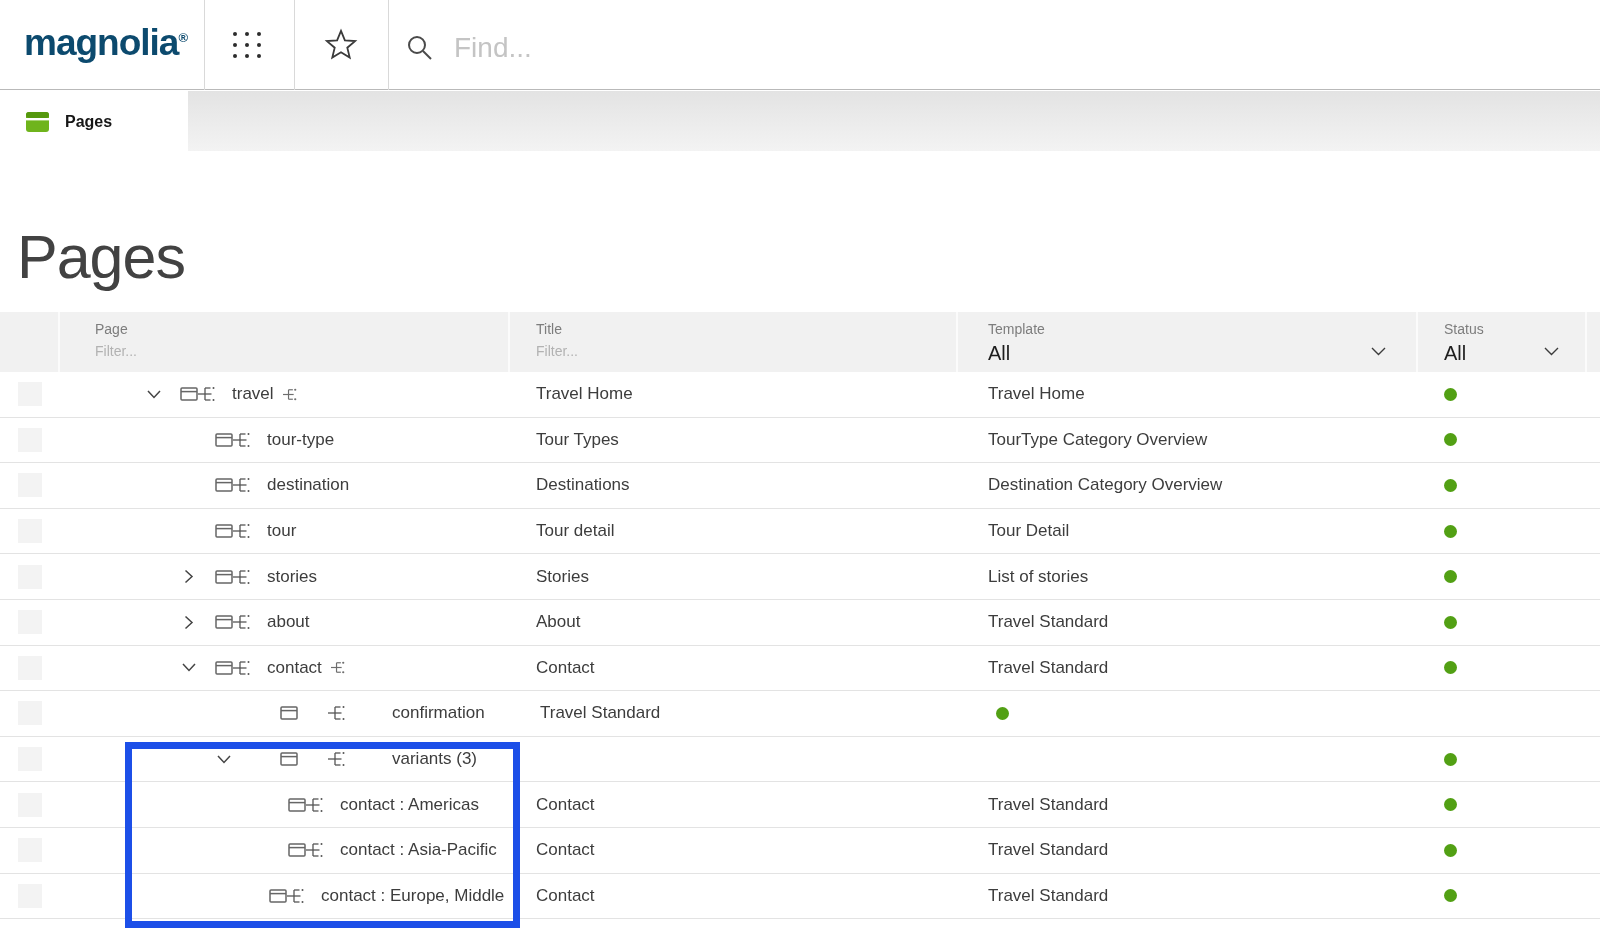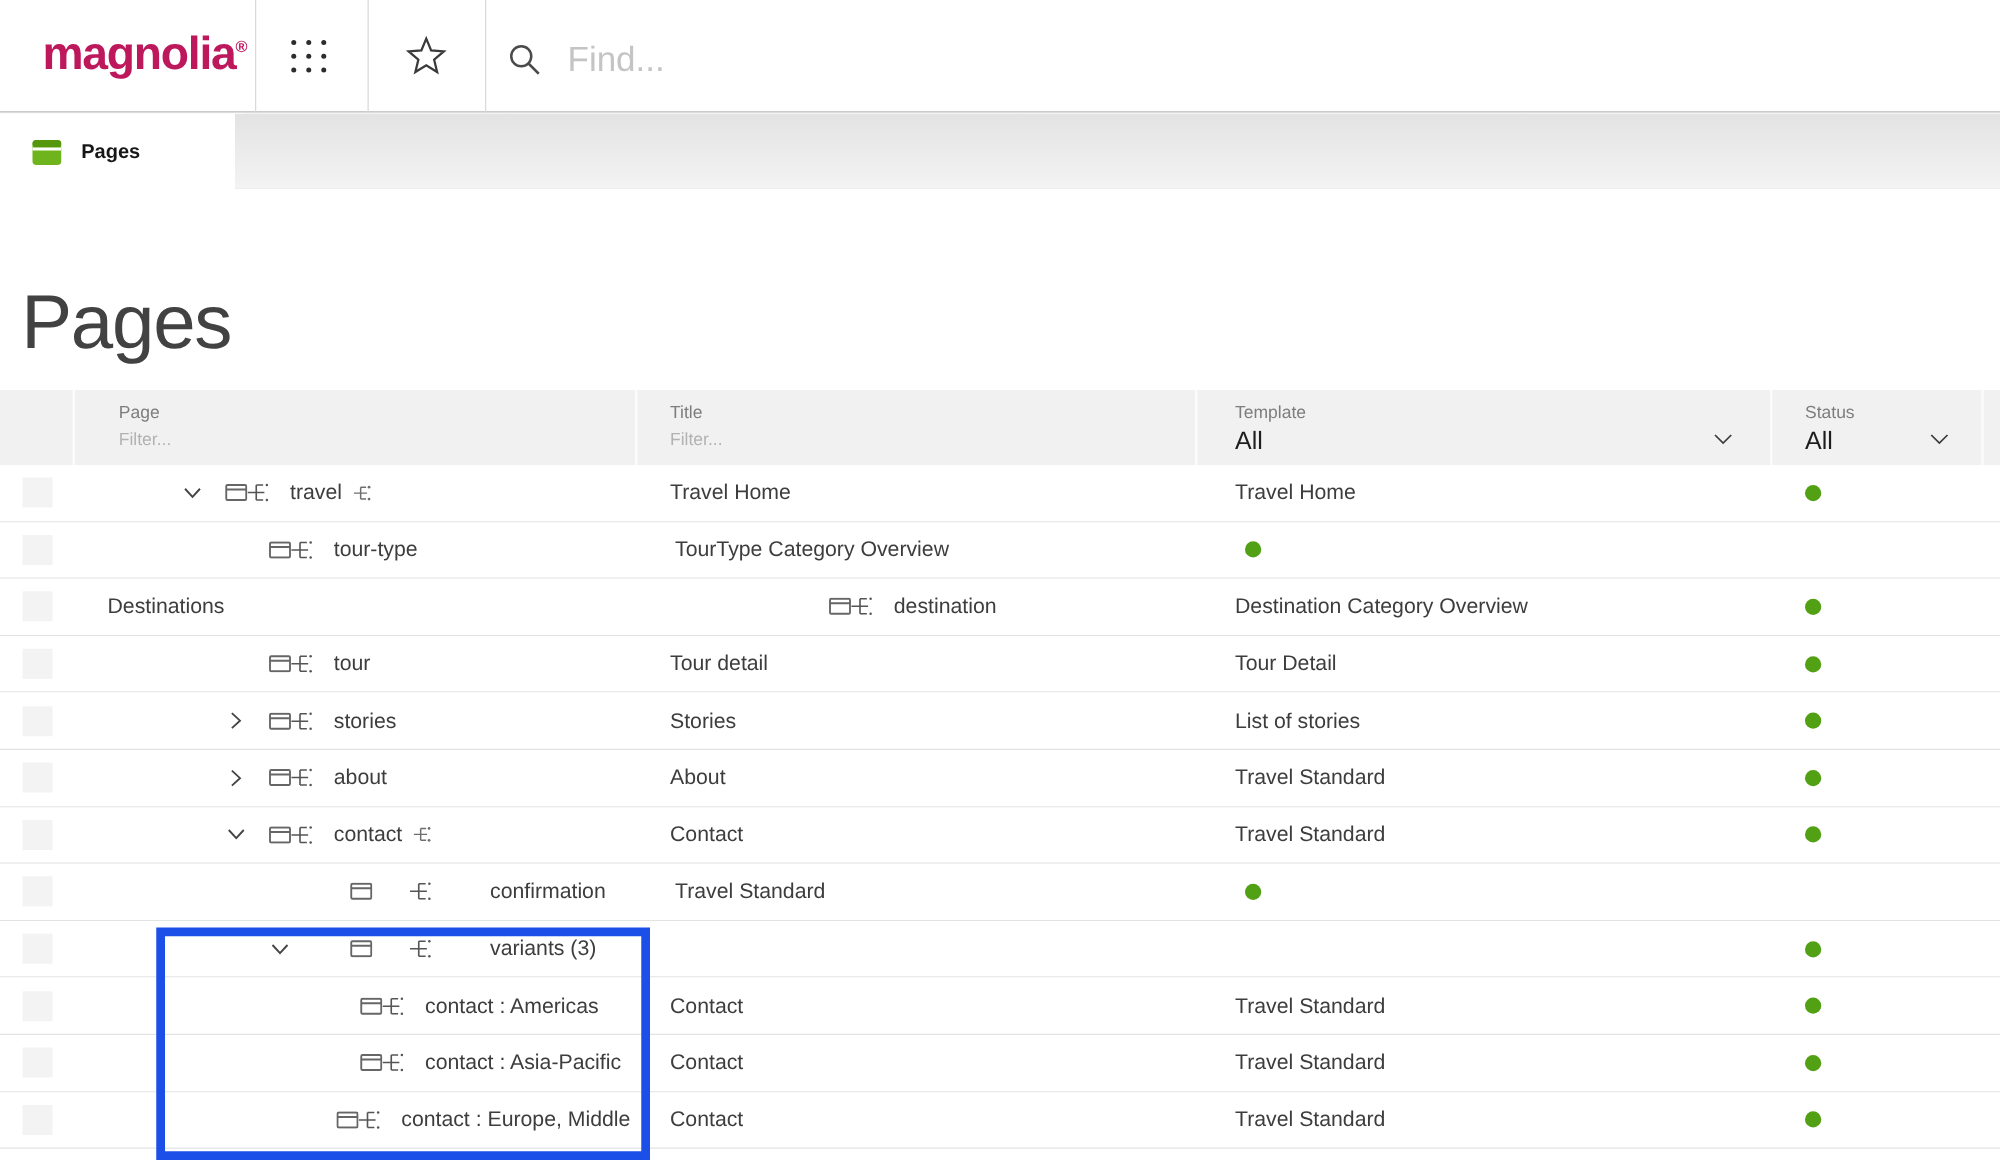--- a/index.html
+++ b/index.html
@@ -4,22 +4,22 @@
 <style>
   * { margin:0; padding:0; box-sizing:border-box; }
   html,body { width:1600px; height:936px; background:#fff; overflow:hidden;
               font-family:"Liberation Sans", sans-serif; position:relative; }
 
   
   .topbar { position:absolute; top:0; left:0; width:1600px; height:90px;
             background:#fff; border-bottom:1px solid #b9b9b9; z-index:3; }
   .topbar .sep { position:absolute; top:0; width:1px; height:90px; background:#d9d9d9; }
   .sep1{left:204px;} .sep2{left:294px;} .sep3{left:388px;}
-  .logo { position:absolute; left:34px; top:22px; font-size:37px; font-weight:bold;
-          color:#be185d; letter-spacing:-1px; }
+  .logo { position:absolute; left:24px; top:22px; font-size:37px; font-weight:bold;
+          color:#0c4a6e; letter-spacing:-1px; }
   .logo sup { font-size:13px; vertical-align:super; }
   .appgrid { position:absolute; left:229px; top:28px; width:36px; height:34px;
              display:grid; grid-template-columns:repeat(3,1fr); justify-items:center; align-items:center; }
   .appgrid i { width:4px; height:4px; border-radius:50%; background:#2c2c2c; }
   .staricon { position:absolute; left:323px; top:27px; }
   .searchwrap { position:absolute; left:404px; top:32px; display:flex; align-items:center; }
   .search-placeholder { margin-left:18px; font-size:28px; color:#c4c4c4; }
 
   
   .tabstrip { position:absolute; top:91px; left:0; width:1600px; height:60px;
@@ -224,57 +224,58 @@
               <line x1="7" y1="2" x2="12.5" y2="2"></line>
               <line x1="7" y1="8" x2="13.5" y2="8"></line>
               <line x1="7" y1="14" x2="12.5" y2="14"></line>
               <circle cx="15.5" cy="2" r="1" fill="#555" stroke="none"></circle>
               <circle cx="15.5" cy="14" r="1" fill="#555" stroke="none"></circle>
             </svg>
           </span>
           <span class="label">tour-type</span>
 
         </div>
+        <div class="cell c-title">Tour Types</div>
         <div class="cell c-template">TourType Category Overview</div>
         <div class="cell c-status">
           <span class="dot"></span>
         </div>
         <div class="cell c-extra"></div>
       </div>
       <div class="row" data-level="1" data-expand="none" data-icon="page" data-badge="false">
         <div class="cell c-check">
           <span class="checkbox"></span>
         </div>
+        <div class="cell c-page">
+          <span class="arrow">
+            <svg width="14" height="9" viewBox="0 0 14 9" fill="none" stroke="#444" stroke-width="1.5">
+              <polyline points="1,1 7,7.5 13,1"></polyline>
+            </svg>
+          </span>
+          <span class="nicon-page" style="display:inline-flex;">
+            <svg width="18" height="14" viewBox="0 0 18 14" fill="none" stroke="#666" stroke-width="1.5">
+              <rect x="1" y="1" width="16" height="12" rx="1"></rect>
+              <line x1="1" y1="4.6" x2="17" y2="4.6"></line>
+            </svg>
+          </span>
+          <span class="nicon-variants" style="display:inline-flex;">
+            <svg width="19" height="16" viewBox="0 0 19 16" fill="none" stroke="#555" stroke-width="1.3">
+              <line x1="0" y1="8" x2="7" y2="8"></line>
+              <line x1="7" y1="2" x2="7" y2="14"></line>
+              <line x1="7" y1="2" x2="12.5" y2="2"></line>
+              <line x1="7" y1="8" x2="13.5" y2="8"></line>
+              <line x1="7" y1="14" x2="12.5" y2="14"></line>
+              <circle cx="15.5" cy="2" r="1" fill="#555" stroke="none"></circle>
+              <circle cx="15.5" cy="14" r="1" fill="#555" stroke="none"></circle>
+            </svg>
+          </span>
+          <span class="label">destination</span>
+
+        </div>
         <div class="cell c-title">Destinations</div>
-        <div class="cell c-page">
-          <span class="arrow">
-            <svg width="14" height="9" viewBox="0 0 14 9" fill="none" stroke="#444" stroke-width="1.5">
-              <polyline points="1,1 7,7.5 13,1"></polyline>
-            </svg>
-          </span>
-          <span class="nicon-page" style="display:inline-flex;">
-            <svg width="18" height="14" viewBox="0 0 18 14" fill="none" stroke="#666" stroke-width="1.5">
-              <rect x="1" y="1" width="16" height="12" rx="1"></rect>
-              <line x1="1" y1="4.6" x2="17" y2="4.6"></line>
-            </svg>
-          </span>
-          <span class="nicon-variants" style="display:inline-flex;">
-            <svg width="19" height="16" viewBox="0 0 19 16" fill="none" stroke="#555" stroke-width="1.3">
-              <line x1="0" y1="8" x2="7" y2="8"></line>
-              <line x1="7" y1="2" x2="7" y2="14"></line>
-              <line x1="7" y1="2" x2="12.5" y2="2"></line>
-              <line x1="7" y1="8" x2="13.5" y2="8"></line>
-              <line x1="7" y1="14" x2="12.5" y2="14"></line>
-              <circle cx="15.5" cy="2" r="1" fill="#555" stroke="none"></circle>
-              <circle cx="15.5" cy="14" r="1" fill="#555" stroke="none"></circle>
-            </svg>
-          </span>
-          <span class="label">destination</span>
-
-        </div>
         <div class="cell c-template">Destination Category Overview</div>
         <div class="cell c-status">
           <span class="dot"></span>
         </div>
         <div class="cell c-extra"></div>
       </div>
       <div class="row" data-level="1" data-expand="none" data-icon="page" data-badge="false">
         <div class="cell c-check">
           <span class="checkbox"></span>
         </div>

